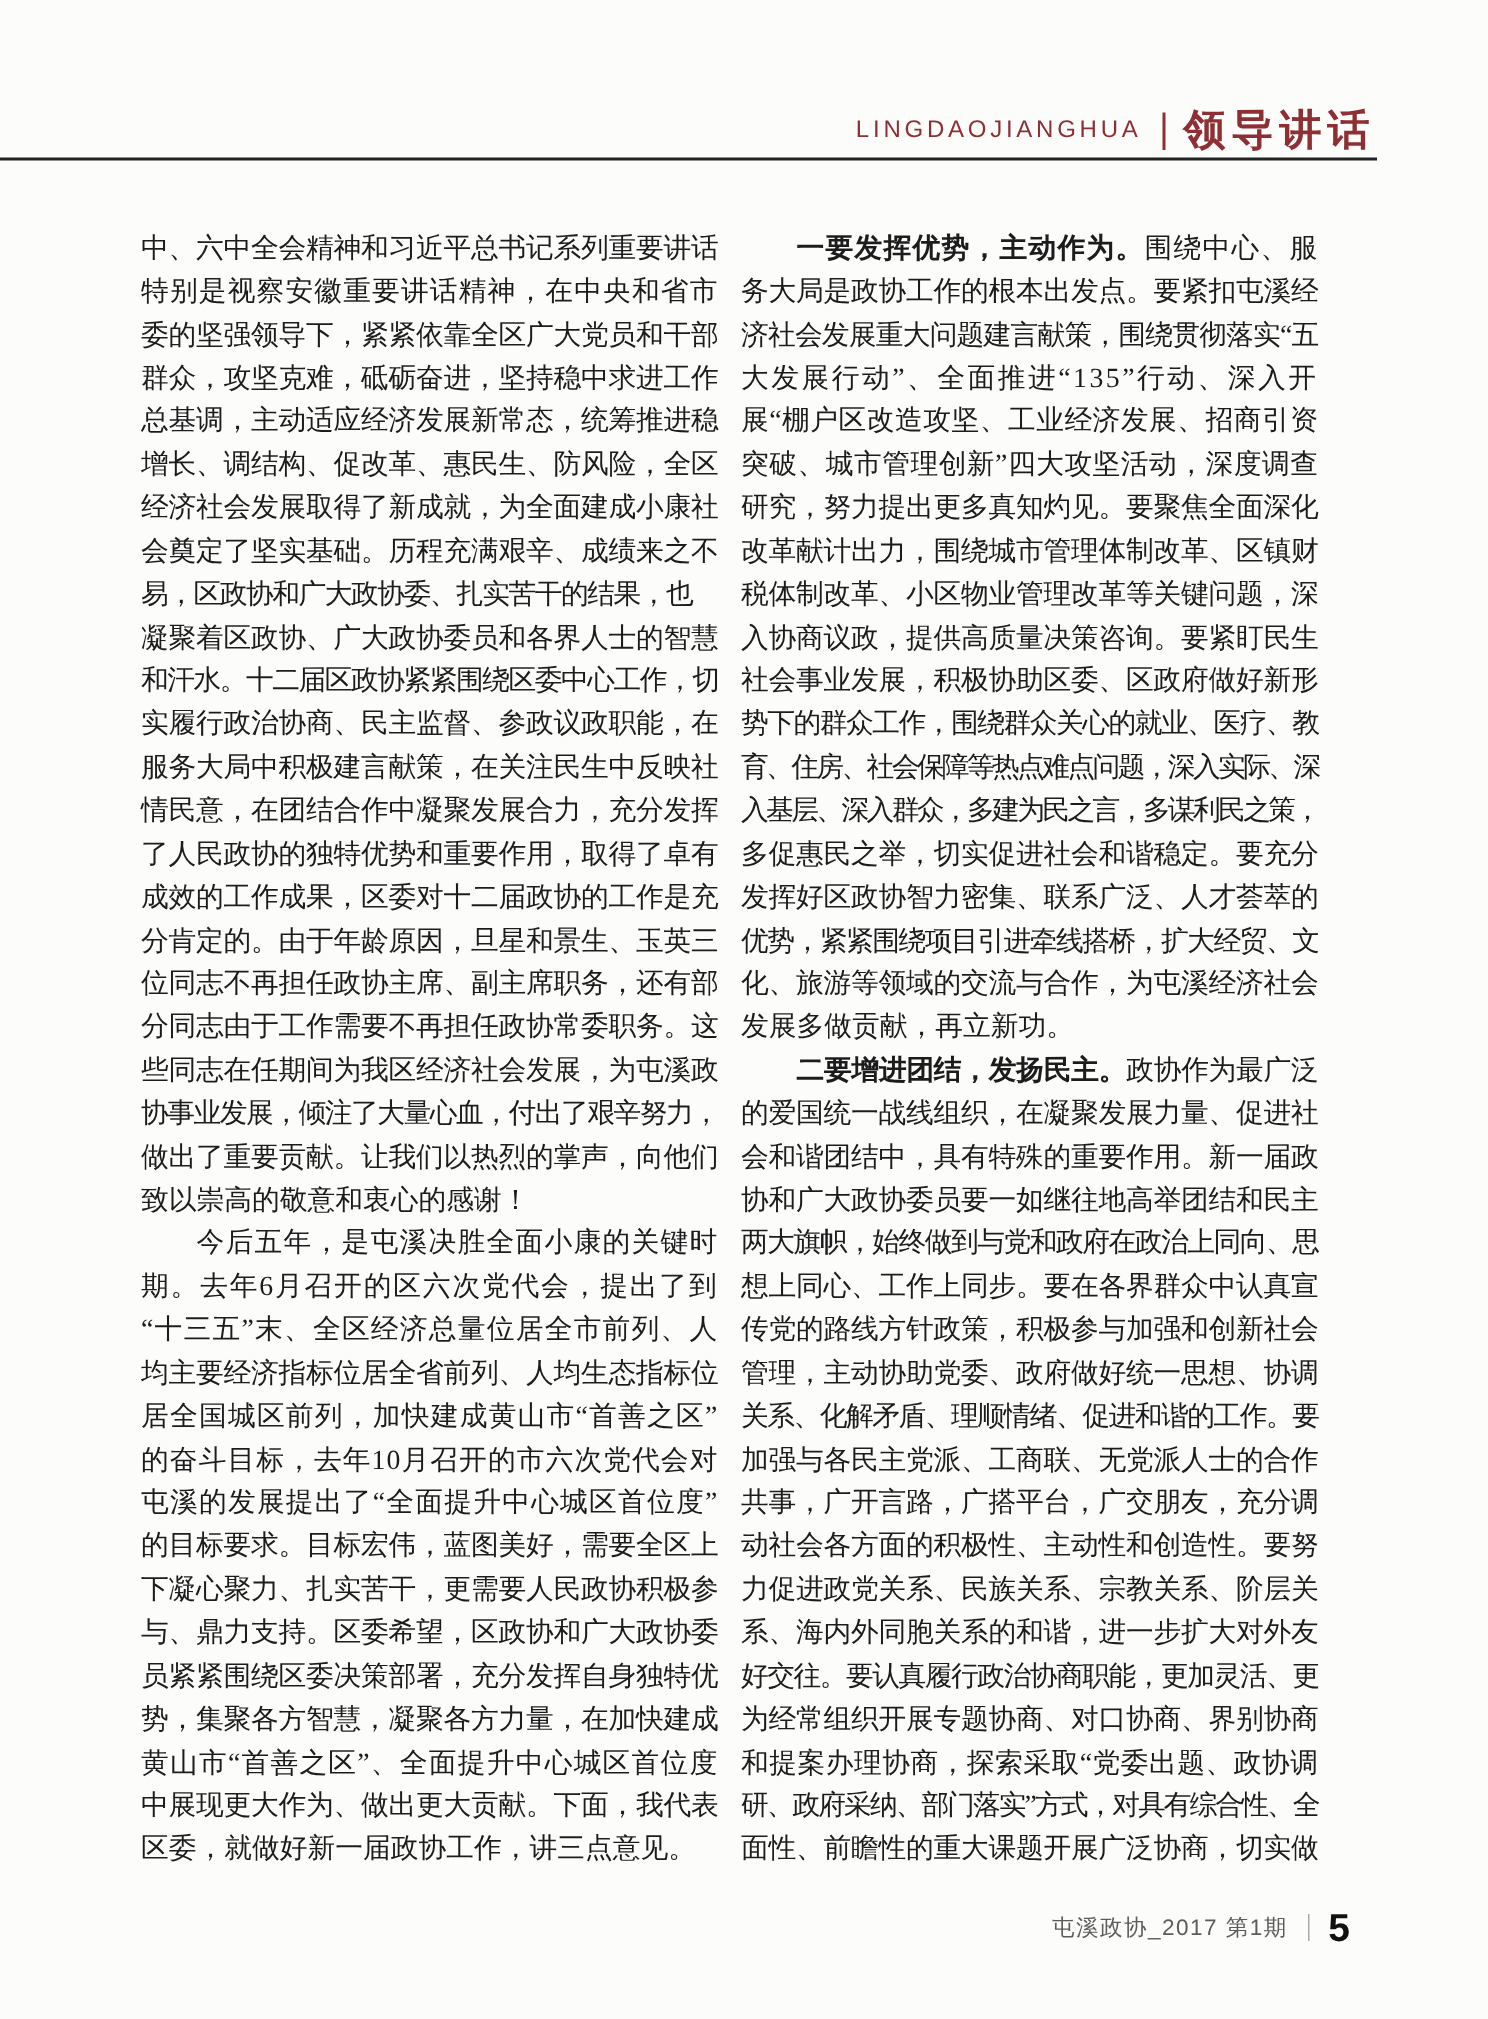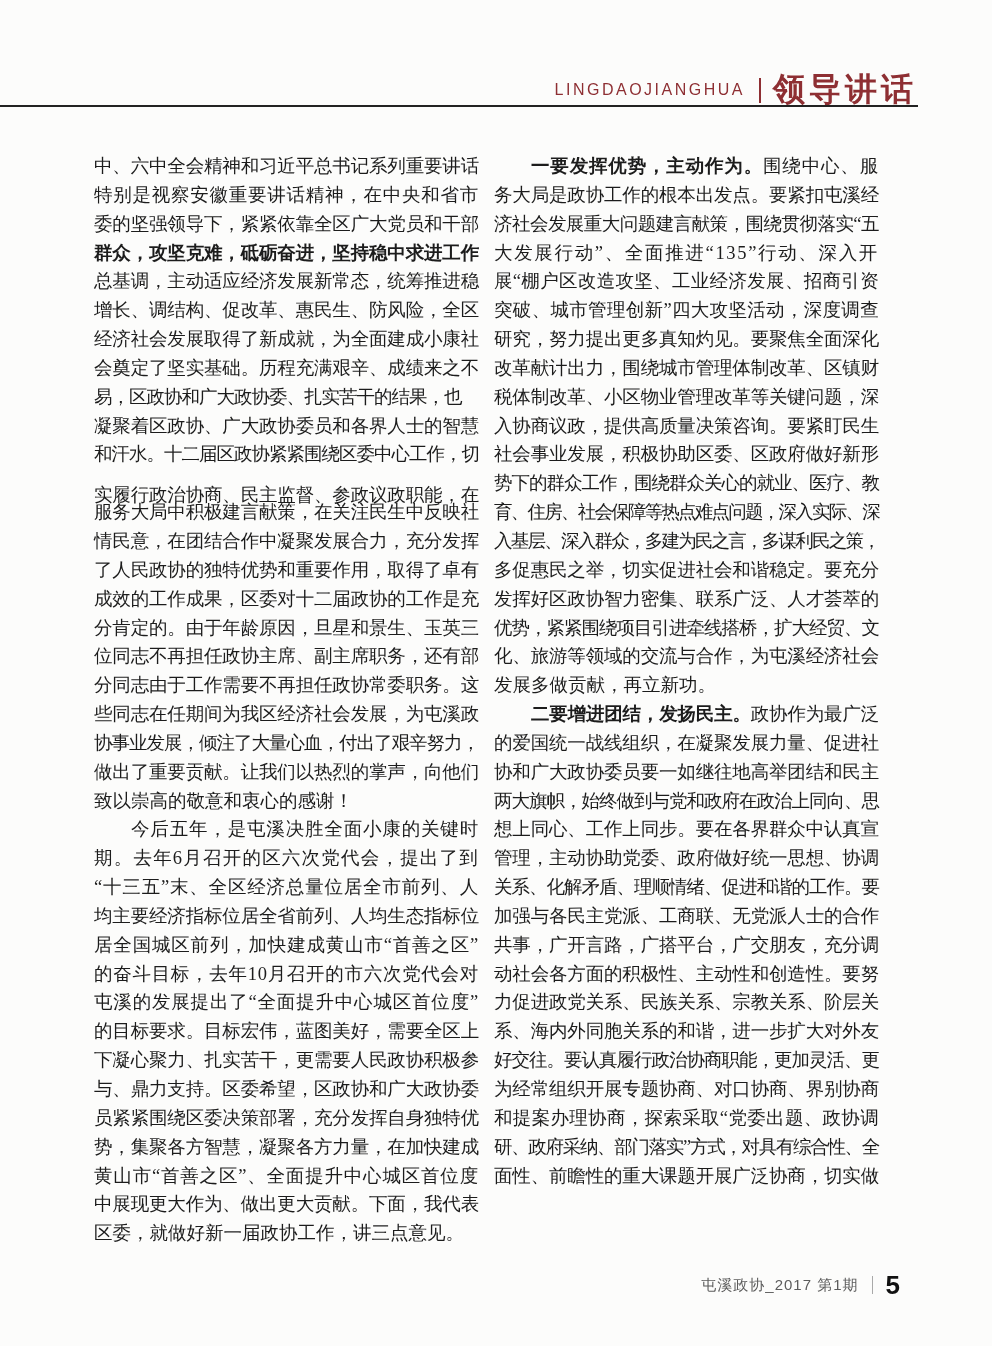--- a/index.html
+++ b/index.html
@@ -20,21 +20,21 @@
   }
   .header-latin{
     font-family:"Liberation Sans","DejaVu Sans",sans-serif;
     font-size:16px;letter-spacing:2.5px;color:var(--accent);
   }
   .header-divider{
     width:2px;height:25px;background:var(--accent);
     margin:0 12px 0 14px;
   }
   .header-title{
-    font-size:32px;font-weight:bold;color:var(--accent);
+    font-size:28px;font-weight:bold;color:var(--accent);
     letter-spacing:4px;
   }
   .header-rule{
     position:absolute;left:0;top:105px;width:918px;height:2px;
     background:#222;
   }
   .col{
     position:absolute;top:152px;width:385px;
     font-size:18.5px;line-height:var(--lh);
   }
@@ -69,29 +69,29 @@
   <span class="header-title">领导讲话</span>
 </header>
 
 <div class="header-rule"></div>
 
 <main>
   <div class="col col-left">
       <div class="line"><span class="in" style="letter-spacing: -0.166667px;">中、六中全会精神和习近平总书记系列重要讲话</span></div>
       <div class="line"><span class="in" style="letter-spacing: 0.75px;">特别是视察安徽重要讲话精神，在中央和省市</span></div>
       <div class="line"><span class="in" style="letter-spacing: -0.166667px;">委的坚强领导下，紧紧依靠全区广大党员和干部</span></div>
-      <div class="line"><span class="in" style="letter-spacing: -0.166667px; font-weight: bold;">群众，攻坚克难，砥砺奋进，坚持稳中求进工作</span></div>
+      <div class="line"><span class="in" style="letter-spacing: -0.166667px;">群众，攻坚克难，砥砺奋进，坚持稳中求进工作</span></div>
       <div class="line"><span class="in" style="letter-spacing: -0.166667px;">总基调，主动适应经济发展新常态，统筹推进稳</span></div>
       <div class="line"><span class="in" style="letter-spacing: -0.166667px;">增长、调结构、促改革、惠民生、防风险，全区</span></div>
       <div class="line"><span class="in" style="letter-spacing: -0.166667px;">经济社会发展取得了新成就，为全面建成小康社</span></div>
       <div class="line"><span class="in" style="letter-spacing: -0.166667px;">会奠定了坚实基础。历程充满艰辛、成绩来之不</span></div>
       <div class="line"><span class="in" style="letter-spacing: -1px;">易，区政协和广大政协委、扎实苦干的结果，也</span></div>
       <div class="line"><span class="in" style="letter-spacing: -0.166667px;">凝聚着区政协、广大政协委员和各界人士的智慧</span></div>
       <div class="line"><span class="in" style="letter-spacing: -1px;">和汗水。十二届区政协紧紧围绕区委中心工作，切</span></div>
-      <div class="line"><span class="in" style="letter-spacing: -0.166667px; margin-top: 12px;">实履行政治协商、民主监督、参政议政职能，在</span></div>
+      <div class="line"><span class="in" style="letter-spacing: -0.166667px;">实履行政治协商、民主监督、参政议政职能，在</span></div>
       <div class="line"><span class="in" style="letter-spacing: -0.166667px;">服务大局中积极建言献策，在关注民生中反映社</span></div>
       <div class="line"><span class="in" style="letter-spacing: -0.166667px;">情民意，在团结合作中凝聚发展合力，充分发挥</span></div>
       <div class="line"><span class="in" style="letter-spacing: -0.166667px;">了人民政协的独特优势和重要作用，取得了卓有</span></div>
       <div class="line"><span class="in" style="letter-spacing: -0.166667px;">成效的工作成果，区委对十二届政协的工作是充</span></div>
       <div class="line"><span class="in" style="letter-spacing: -0.166667px;">分肯定的。由于年龄原因，旦星和景生、玉英三</span></div>
       <div class="line"><span class="in" style="letter-spacing: -0.166667px;">位同志不再担任政协主席、副主席职务，还有部</span></div>
       <div class="line"><span class="in" style="letter-spacing: -0.166667px;">分同志由于工作需要不再担任政协常委职务。这</span></div>
       <div class="line"><span class="in" style="letter-spacing: -0.166667px;">些同志在任期间为我区经济社会发展，为屯溪政</span></div>
       <div class="line"><span class="in" style="letter-spacing: -1px;">协事业发展，倾注了大量心血，付出了艰辛努力，</span></div>
       <div class="line"><span class="in" style="letter-spacing: -0.166667px;">做出了重要贡献。让我们以热烈的掌声，向他们</span></div>
@@ -127,23 +127,25 @@
       <div class="line"><span class="in" style="letter-spacing: -1px;">势下的群众工作，围绕群众关心的就业、医疗、教</span></div>
       <div class="line"><span class="in" style="letter-spacing: -1.76087px;">育、住房、社会保障等热点难点问题，深入实际、深</span></div>
       <div class="line"><span class="in" style="letter-spacing: -1.76087px;">入基层、深入群众，多建为民之言，多谋利民之策，</span></div>
       <div class="line"><span class="in" style="letter-spacing: -0.166667px;">多促惠民之举，切实促进社会和谐稳定。要充分</span></div>
       <div class="line"><span class="in" style="letter-spacing: -0.166667px;">发挥好区政协智力密集、联系广泛、人才荟萃的</span></div>
       <div class="line"><span class="in" style="letter-spacing: -1px;">优势，紧紧围绕项目引进牵线搭桥，扩大经贸、文</span></div>
       <div class="line"><span class="in" style="letter-spacing: -0.166667px;">化、旅游等领域的交流与合作，为屯溪经济社会</span></div>
       <div class="line end"><span class="in">发展多做贡献，再立新功。</span></div>
       <div class="line indent"><span class="in" style="letter-spacing: -0.184211px;"><b>二要增进团结，发扬民主。</b>政协作为最广泛</span></div>
       <div class="line"><span class="in" style="letter-spacing: -0.166667px;">的爱国统一战线组织，在凝聚发展力量、促进社</span></div>
+      <div class="line"><span class="in" style="letter-spacing: -0.166667px;">会和谐团结中，具有特殊的重要作用。新一届政</span></div>
       <div class="line"><span class="in" style="letter-spacing: -0.166667px;">协和广大政协委员要一如继往地高举团结和民主</span></div>
       <div class="line"><span class="in" style="letter-spacing: -1px;">两大旗帜，始终做到与党和政府在政治上同向、思</span></div>
       <div class="line"><span class="in" style="letter-spacing: -0.166667px;">想上同心、工作上同步。要在各界群众中认真宣</span></div>
+      <div class="line"><span class="in" style="letter-spacing: -0.166667px;">传党的路线方针政策，积极参与加强和创新社会</span></div>
       <div class="line"><span class="in" style="letter-spacing: -0.166667px;">管理，主动协助党委、政府做好统一思想、协调</span></div>
       <div class="line"><span class="in" style="letter-spacing: -1px;">关系、化解矛盾、理顺情绪、促进和谐的工作。要</span></div>
       <div class="line"><span class="in" style="letter-spacing: -0.166667px;">加强与各民主党派、工商联、无党派人士的合作</span></div>
       <div class="line"><span class="in" style="letter-spacing: -0.166667px; text-align: right;">共事，广开言路，广搭平台，广交朋友，充分调</span></div>
       <div class="line"><span class="in" style="letter-spacing: -0.166667px;">动社会各方面的积极性、主动性和创造性。要努</span></div>
       <div class="line"><span class="in" style="letter-spacing: -0.166667px;">力促进政党关系、民族关系、宗教关系、阶层关</span></div>
       <div class="line"><span class="in" style="letter-spacing: -0.166667px;">系、海内外同胞关系的和谐，进一步扩大对外友</span></div>
       <div class="line"><span class="in" style="letter-spacing: -1px;">好交往。要认真履行政治协商职能，更加灵活、更</span></div>
       <div class="line"><span class="in" style="letter-spacing: -0.166667px;">为经常组织开展专题协商、对口协商、界别协商</span></div>
       <div class="line"><span class="in" style="letter-spacing: 0.322917px;">和提案办理协商，探索采取“党委出题、政协调</span></div>

